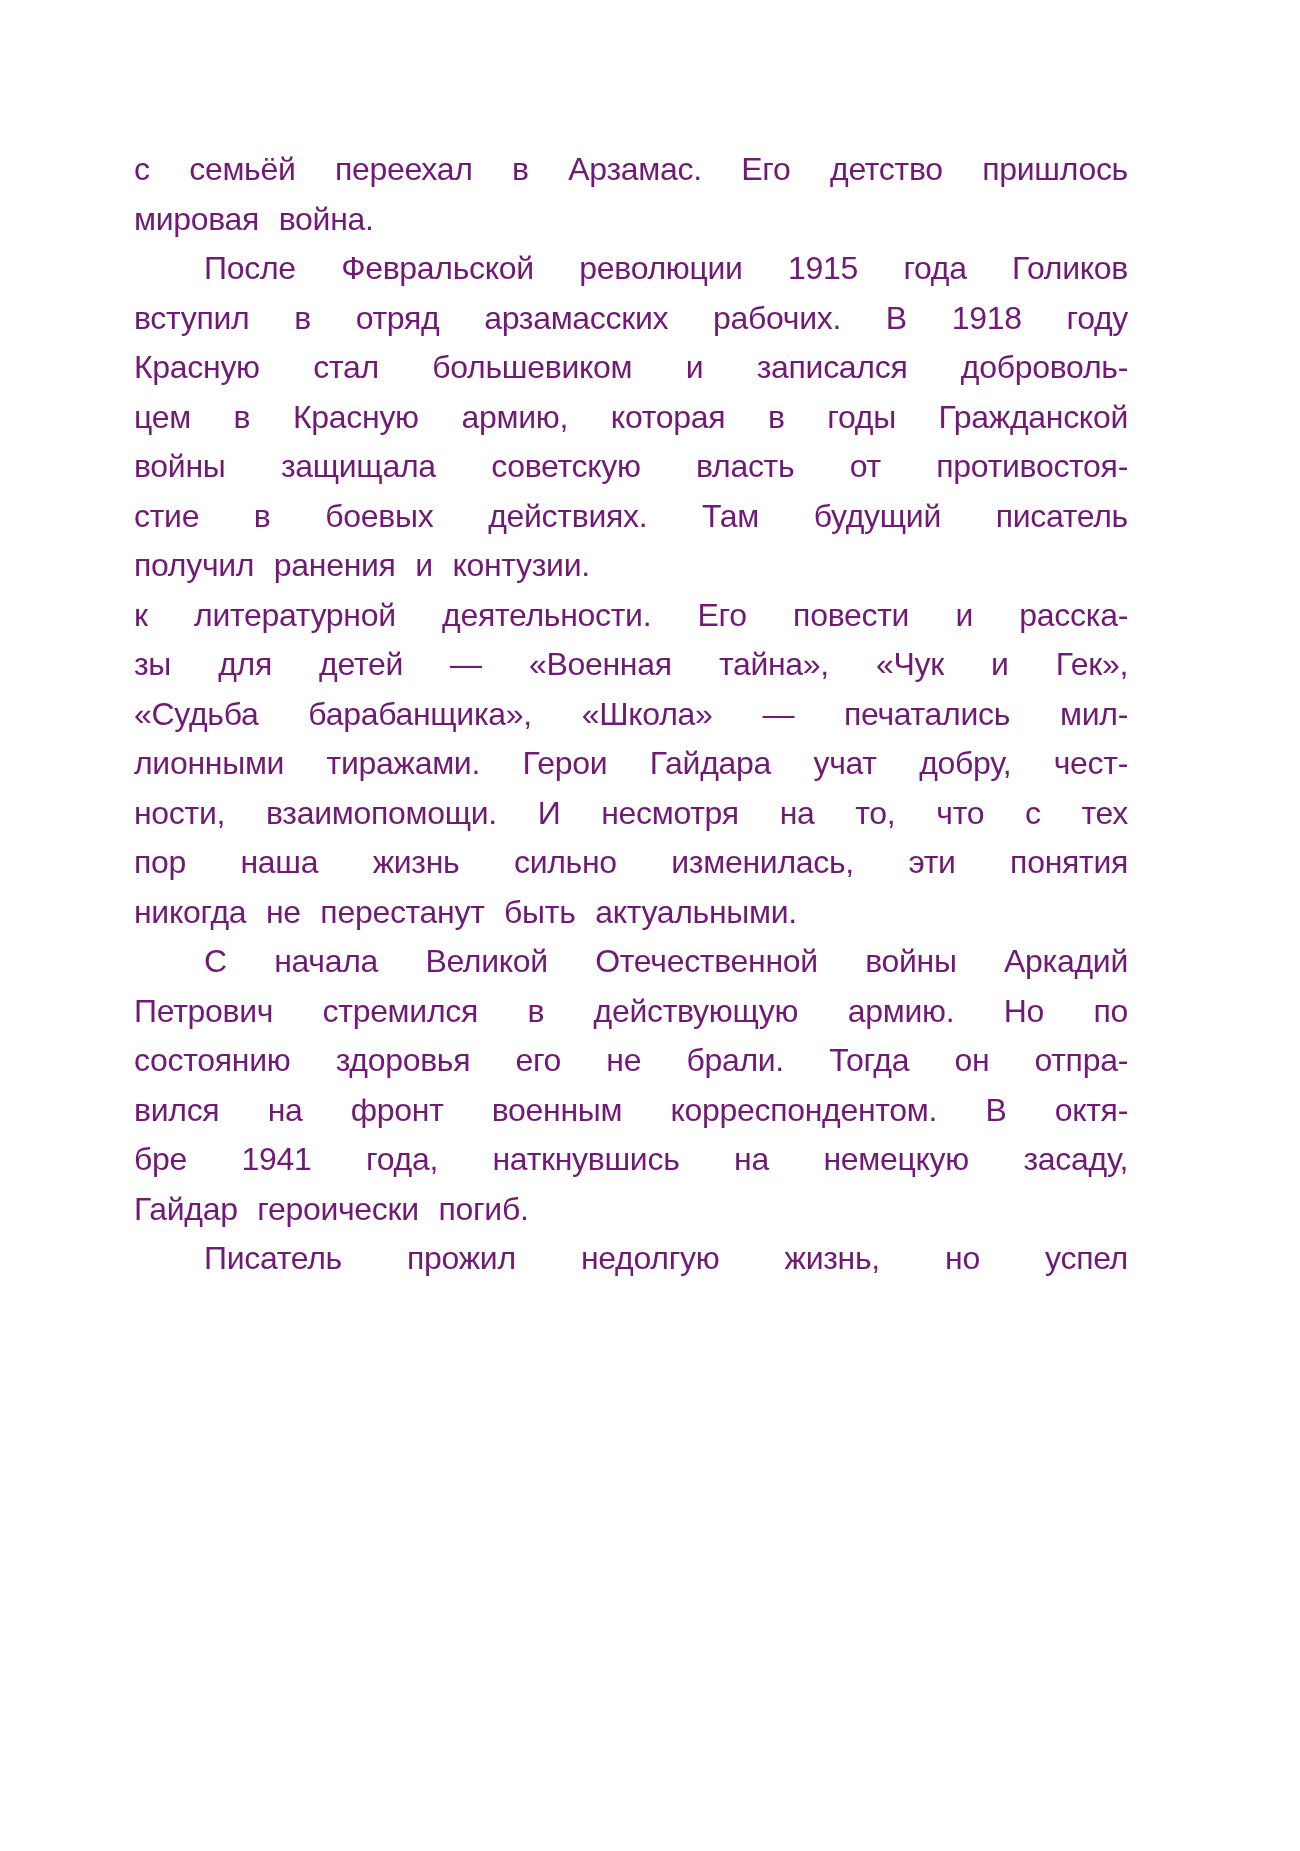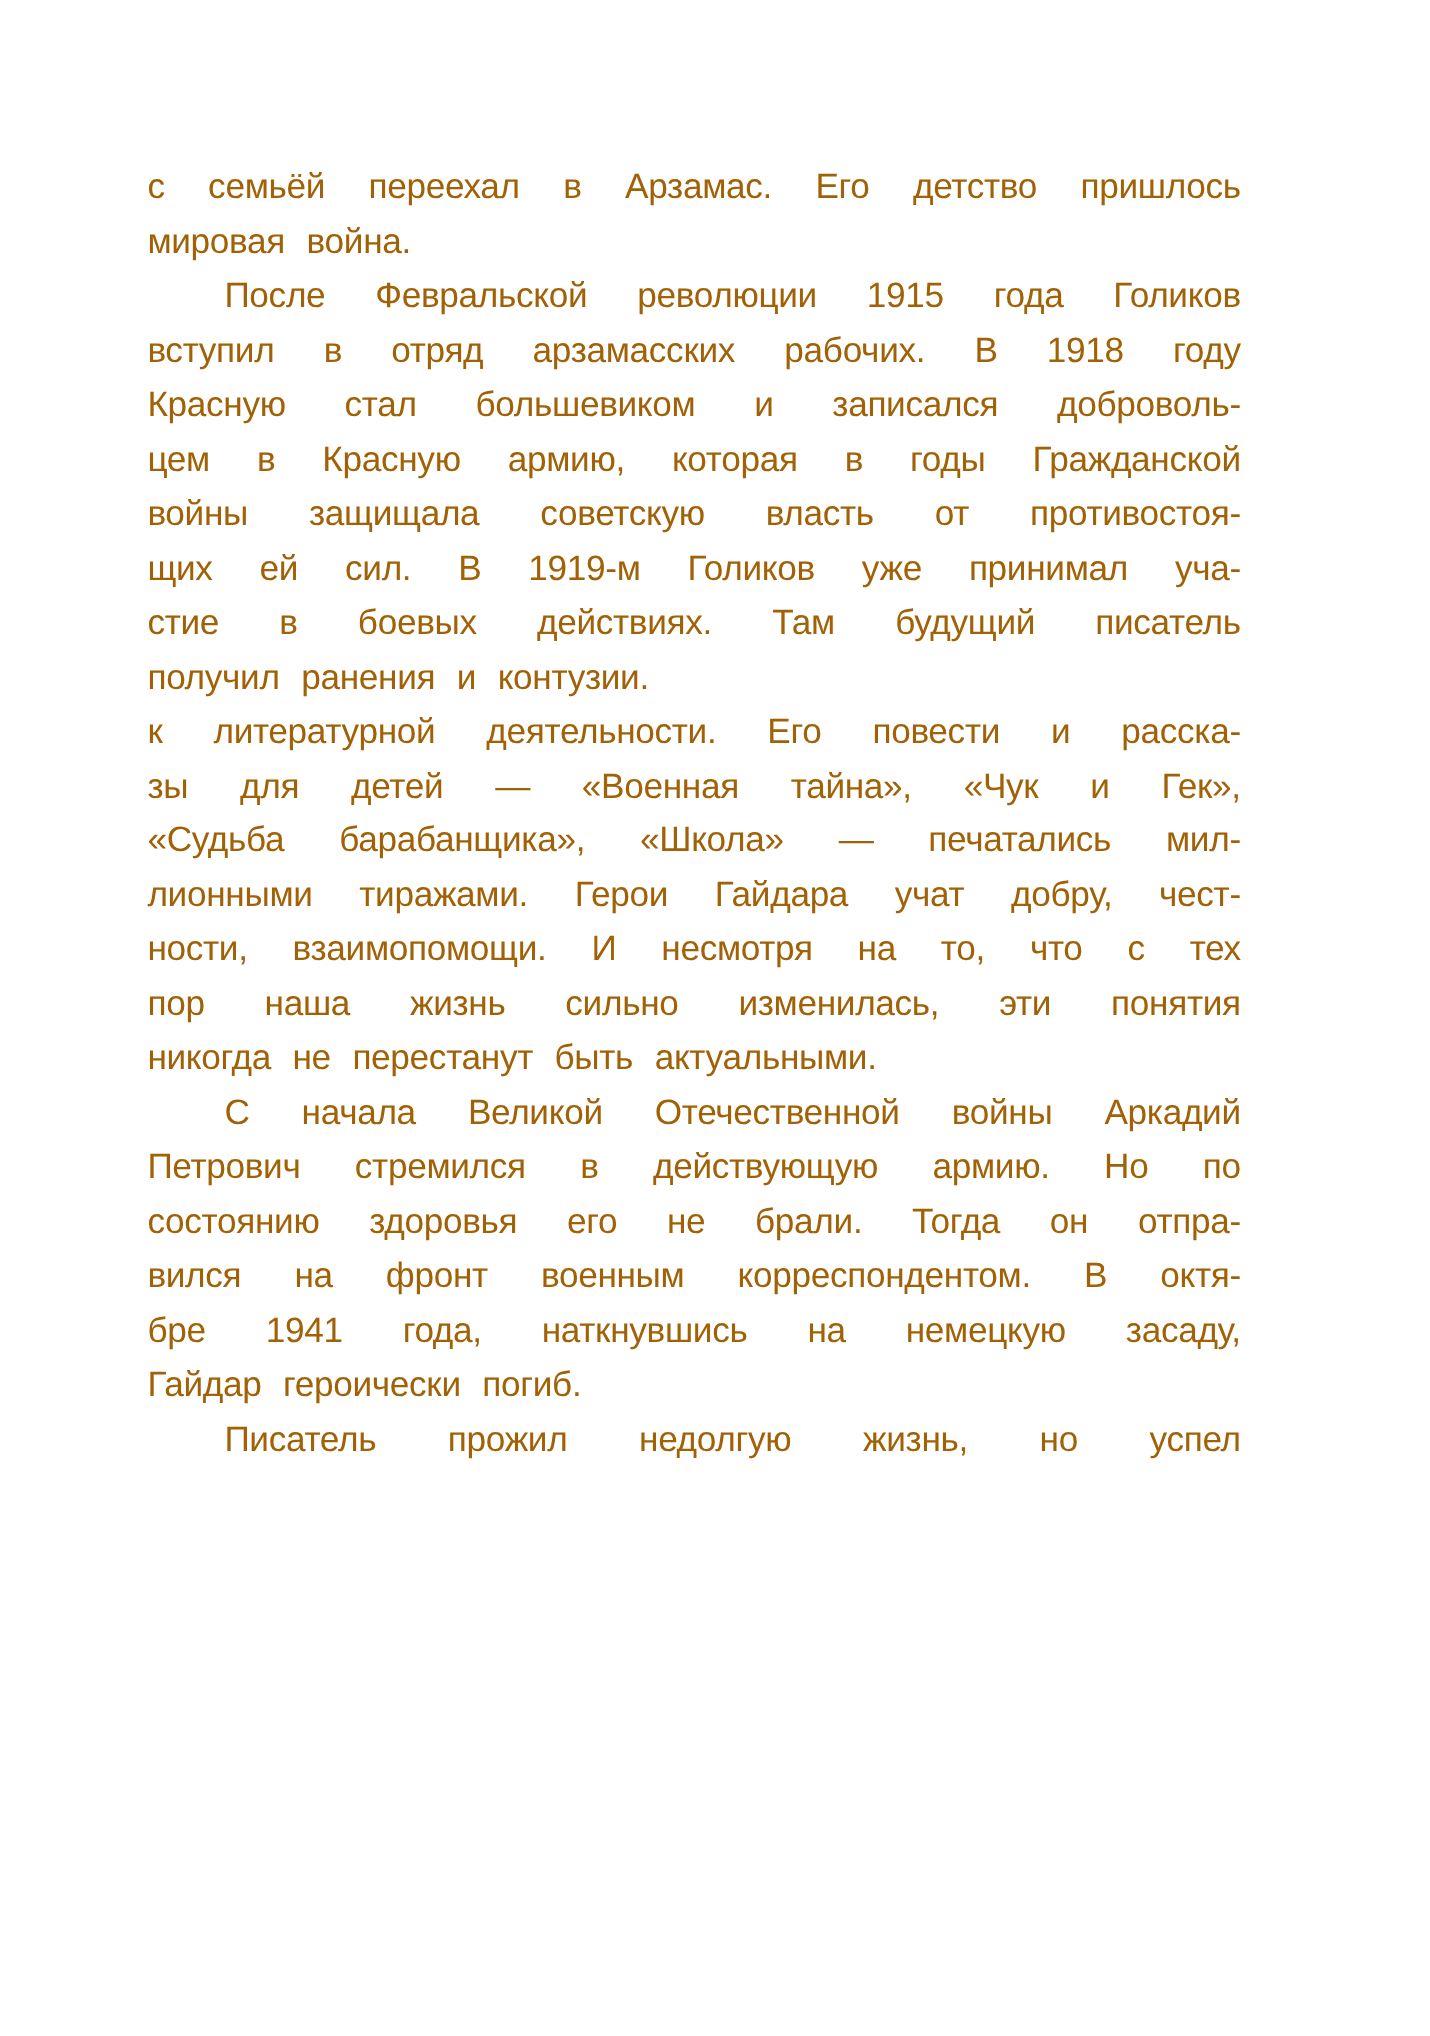--- a/index.html
+++ b/index.html
@@ -15,21 +15,21 @@
     overflow: hidden;
     font-family: "Liberation Sans", sans-serif;
   }
   .text-block {
     position: absolute;
     left: 134px;
     top: 145px;
     width: 994px;
     font-size: 32px;
     line-height: 49.5px;
-    color: #a16207;
+    color: #701a75;
     letter-spacing: -0.3px;
     word-spacing: 11px;
   }
   .paragraph {
     margin: 0;
     padding: 0;
   }
   .line {
     text-align: justify;
     text-align-last: justify;
@@ -50,21 +50,20 @@
       <div class="paragraph">
         <div class="line">с семьёй переехал в Арзамас. Его детство пришлось</div>
         <div class="line last">мировая война.</div>
       </div>
       <div class="paragraph">
         <div class="line indent">После Февральской революции 1915 года Голиков</div>
         <div class="line">вступил в отряд арзамасских рабочих. В 1918 году</div>
         <div class="line">Красную стал большевиком и записался доброволь-</div>
         <div class="line">цем в Красную армию, которая в годы Гражданской</div>
         <div class="line">войны защищала советскую власть от противостоя-</div>
-        <div class="line">щих ей сил. В 1919-м Голиков уже принимал уча-</div>
         <div class="line">стие в боевых действиях. Там будущий писатель</div>
         <div class="line last">получил ранения и контузии.</div>
       </div>
       <div class="paragraph">
         <div class="line">к литературной деятельности. Его повести и расска-</div>
         <div class="line">зы для детей — «Военная тайна», «Чук и Гек»,</div>
         <div class="line">«Судьба барабанщика», «Школа» — печатались мил-</div>
         <div class="line">лионными тиражами. Герои Гайдара учат добру, чест-</div>
         <div class="line">ности, взаимопомощи. И несмотря на то, что с тех</div>
         <div class="line">пор наша жизнь сильно изменилась, эти понятия</div>

